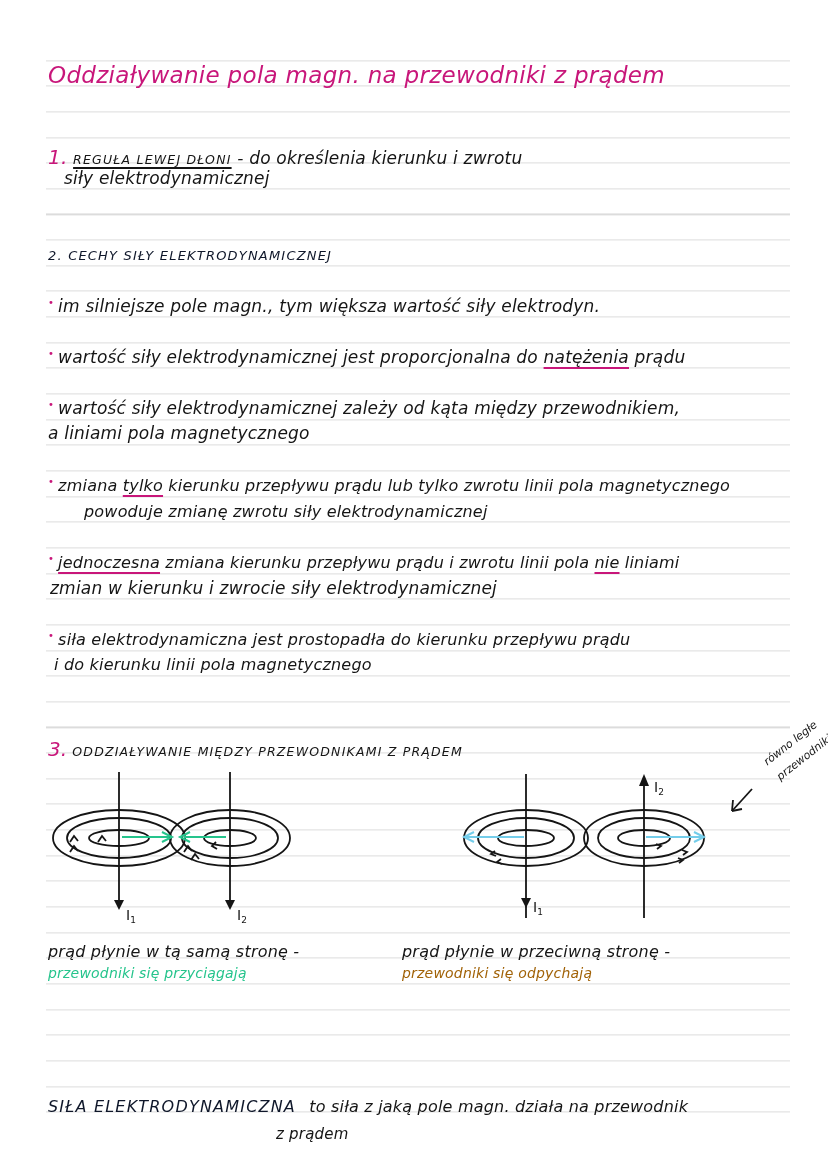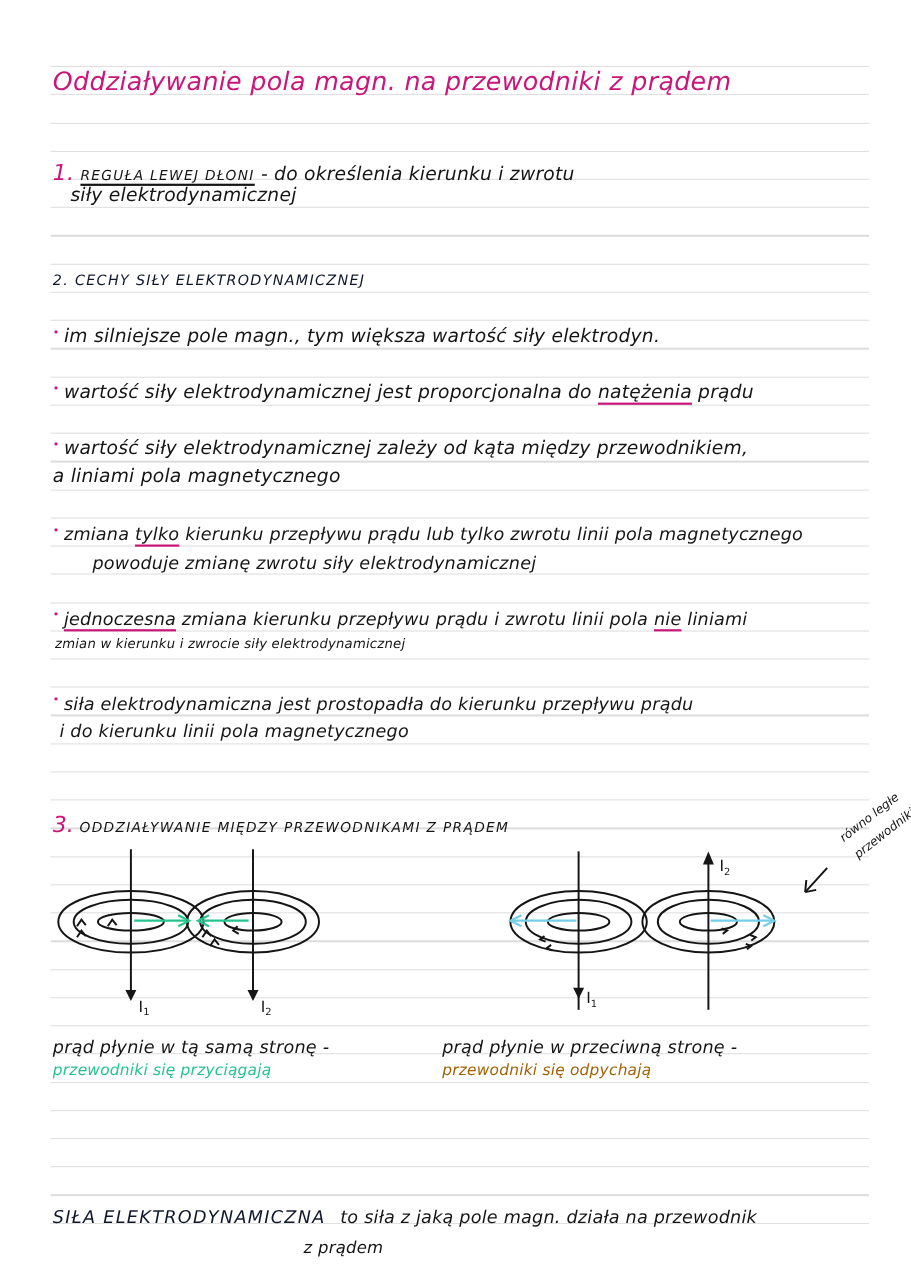--- a/index.html
+++ b/index.html
@@ -59,21 +59,21 @@
   </div>
 
   <div class="t hand" style="left:44px; top:476px; font-size:16px;">
     <span class="bullet">•</span><span>zmiana </span><span class="ul">tylko</span><span> kierunku  przepływu  prądu  lub  tylko  zwrotu  linii  pola  magnetycznego</span>
   </div>
   <div class="t hand" style="left:52px; top:502px; font-size:16px;margin-left:28px;">powoduje  zmianę  zwrotu  siły  elektrodynamicznej</div>
 
   <div class="t hand" style="left:44px; top:553px; font-size:16px;">
     <span class="bullet">•</span><span class="ul">jednoczesna</span><span> zmiana  kierunku  przepływu  prądu  i  zwrotu  linii  pola </span><span class="ul">nie</span><span> liniami</span>
   </div>
-  <div class="t hand" style="left:46px; top:578px; font-size:12px;">zmian  w  kierunku  i  zwrocie  siły  elektrodynamicznej</div>
+  <div class="t hand" style="left:46px; top:578px; font-size:17px;">zmian  w  kierunku  i  zwrocie  siły  elektrodynamicznej</div>
 
   <div class="t hand" style="left:44px; top:630px; font-size:16px;">
     <span class="bullet">•</span><span>siła  elektrodynamiczna  jest  prostopadła  do  kierunku  przepływu  prądu</span>
   </div>
   <div class="t hand" style="left:50px; top:655px; font-size:16px;">i  do  kierunku  linii  pola  magnetycznego</div>
 
   <div class="t caps" style="left:44px; top:737px;">
     <span class="num" style="font-size:20px; letter-spacing:0;">3.</span>
     <span>ODDZIAŁYWANIE MIĘDZY  PRZEWODNIKAMI  Z  PRĄDEM</span>
   </div>

